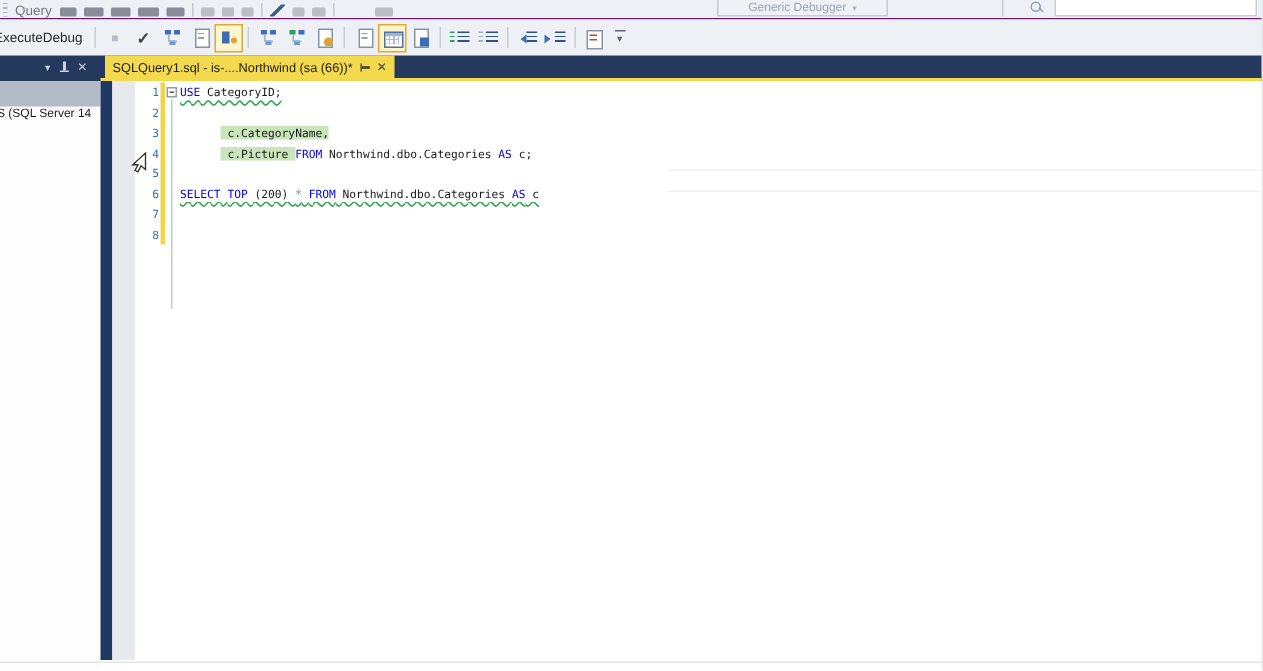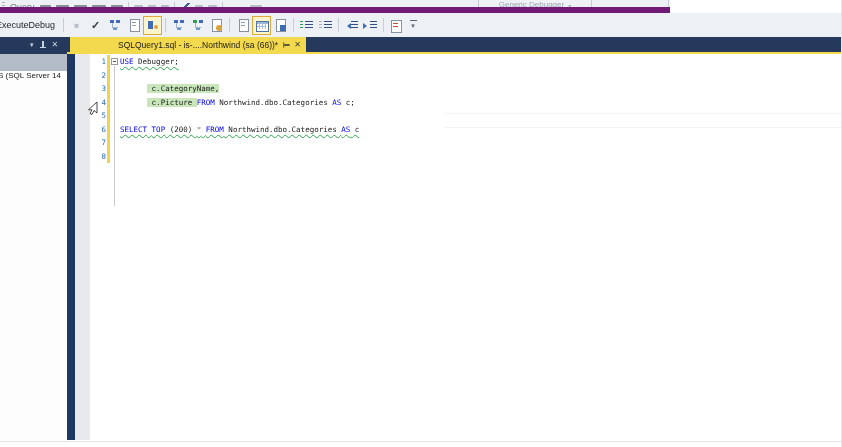--- a/index.html
+++ b/index.html
@@ -1,21 +1,21 @@
 <!DOCTYPE html>
 <html><head>
 <meta charset="utf-8">
 <style>
   * { margin:0; padding:0; box-sizing:border-box; }
   html,body { width:842px; height:447px; background:#fff; }
   body { font-family:"Liberation Sans", sans-serif; }
   .app { position:relative; width:842px; height:447px; overflow:hidden; background:#fff; border-right:1px solid #e2e4e8; }
 
   
-  .row1 { position:absolute; left:0; top:0; width:670px; height:13px; background:#edf0f4; border-bottom:6px solid #701a75; overflow:hidden; }
+  .row1 { position:absolute; left:0; top:0; width:842px; height:13px; background:#edf0f4; border-bottom:1px solid #701a75; overflow:hidden; }
   .row1-left { position:absolute; left:2px; top:0; height:13px; display:flex; align-items:center; gap:5px; }
   .drag-handle { width:3px; height:9px; background:repeating-linear-gradient(to bottom,#aab1bb 0 1px,transparent 1px 3px); }
   .r1-label { font-size:9px; color:#555b64; opacity:.8; }
   .blob { height:6px; background:#5c636d; opacity:.7; border-radius:1px; margin-top:2px; }
   .blob.faint { opacity:.35; }
   .pen { width:10px; height:8px; margin-top:1px; background:linear-gradient(135deg,transparent 42%,#3e5f94 42%,#3e5f94 58%,transparent 58%); }
   .r1-sep { width:1px; height:9px; background:#c5cad2; }
   .gd-box { position:absolute; left:478px; top:-2px; width:114px; height:13px; border:1px solid #c6ccd4; background:#eef1f5; display:flex; align-items:flex-end; justify-content:center; gap:4px; padding-bottom:1px; color:#9aa4b0; font-size:8px; }
   .gd-caret { font-size:6px; color:#aab2bc; }
   .r1-sep2 { position:absolute; left:668px; top:0; width:1px; height:11px; background:#c6ccd4; }
@@ -64,21 +64,21 @@
   
   .tabstrip { position:absolute; left:0; top:37px; width:842px; height:17px; background:#24395c; }
   .tab-underline { position:absolute; left:67px; right:0; bottom:0; height:2px; background:#f3d94d; }
   .oe-caption { position:absolute; left:30px; top:0; height:15px; display:flex; align-items:center; gap:6px; color:#c9d2e0; }
   .oe-caption .chev { font-size:7px; }
   .pin-ic { position:relative; width:6px; height:8px; }
   .pin-ic::before { content:""; position:absolute; left:2px; top:0; width:2px; height:6px; background:currentColor; }
   .pin-ic::after { content:""; position:absolute; left:0; top:6px; width:6px; height:1px; background:currentColor; }
   .oe-close, .tab-close { font-size:8px; }
   .doc-tab { position:absolute; left:70px; top:0; height:15px; background:#f3d94d; display:flex; align-items:center; padding:0 5px; gap:5px; color:#23211a; }
-  .tab-title { font-size:8.5px; white-space:nowrap;margin-left:43px; }
+  .tab-title { font-size:8.5px; white-space:nowrap; }
   .doc-tab .pin-ic { color:#4a463a; transform:rotate(90deg) scale(.9); }
   .tab-close { color:#3c3a30; }
 
   
   .sidebar { position:absolute; left:0; top:54px; width:67px; bottom:0; background:#fdfdfd; overflow:hidden; }
   .oe-toolbar { height:17px; background:#b3bbc7; }
   .oe-server { height:16px; display:flex; white-space:nowrap; overflow:hidden; }
   .oe-server span { font-size:8px; color:#1a1a1a; margin-left:-2px; }
   .splitter { position:absolute; left:67px; top:54px; width:8px; height:386px; background:#1e3862; }
   .editor { position:absolute; left:75px; top:54px; right:0; bottom:0; background:#fff; }
@@ -199,21 +199,21 @@
       <div>4</div>
       <div>5</div>
       <div>6</div>
       <div>7</div>
       <div>8</div>
     </div>
     <div class="change-bar"></div>
     <div class="fold-box"></div>
     <div class="fold-line"></div>
     <div class="codearea">
-      <div class="cl"><span class="kw sq">USE</span><span class="sq"> Debugger;</span></div>
+      <div class="cl"><span class="kw sq">USE</span><span class="sq"> CategoryID;</span></div>
       <div class="cl"></div>
       <div class="cl"><span>      </span><span class="hl"> c.CategoryName,</span></div>
       <div class="cl"><span>      </span><span class="hl"> c.Picture </span><span class="kw">FROM</span><span> Northwind.dbo.Categories </span><span class="kw">AS</span><span> c;</span></div>
       <div class="cl"></div>
       <div class="cl"><span class="kw sq">SELECT</span><span class="sq"> </span><span class="kw sq">TOP</span><span class="sq"> (200) </span><span class="gray sq">*</span><span class="sq"> </span><span class="kw sq">FROM</span><span class="sq"> Northwind.dbo.Categories </span><span class="kw sq">AS</span><span class="sq"> c</span></div>
     </div>
     <div class="ghost-line" style="left:370px;top:59px"></div>
     <div class="ghost-line" style="left:370px;top:73px"></div>
   </div>
 

